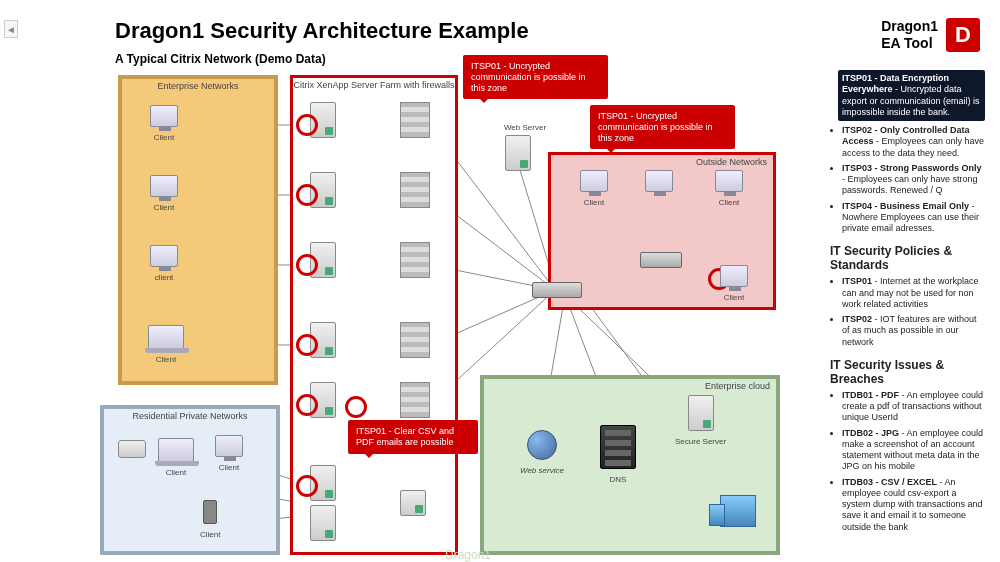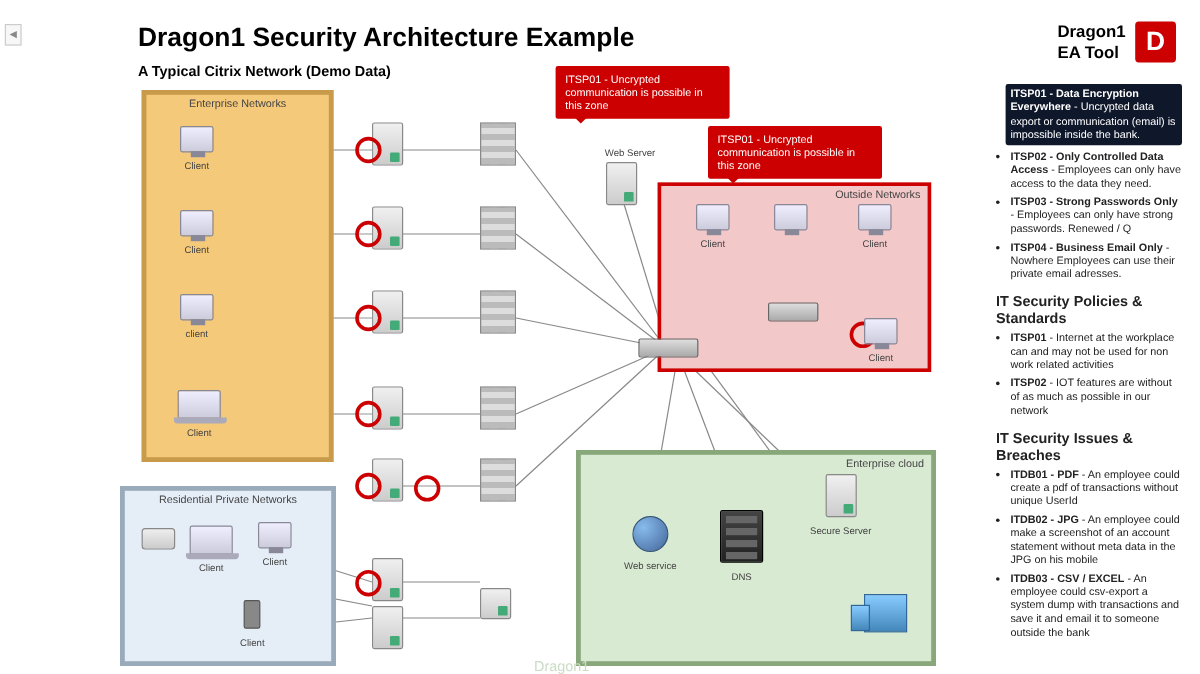--- a/index.html
+++ b/index.html
@@ -109,32 +109,36 @@
       <line x1="80" y1="410" x2="210" y2="435"></line>
       <line x1="120" y1="455" x2="210" y2="445"></line>
 
       <line x1="235" y1="415" x2="300" y2="415"></line>
       <line x1="235" y1="445" x2="300" y2="445"></line>
     </svg>
 
     <div class="zone zone-enterprise">
       <div class="zone-label">Enterprise Networks</div>
     </div>
+    <div class="zone zone-citrix">
+      <div class="zone-label">Citrix XenApp Server Farm with firewalls</div>
+    </div>
     <div class="zone zone-outside">
       <div class="zone-label" style="text-align:right; right:6px;">Outside Networks</div>
     </div>
     <div class="zone zone-cloud">
       <div class="zone-label" style="text-align:right; right:6px;">Enterprise cloud</div>
     </div>
     <div class="zone zone-residential">
       <div class="zone-label">Residential Private Networks</div>
     </div>
 
     <div class="callout callout1">ITSP01 - Uncrypted communication is possible in this zone</div>
     <div class="callout callout2">ITSP01 - Uncrypted communication is possible in this zone</div>
+    <div class="callout callout3">ITSP01 - Clear CSV and PDF emails are possible</div>
 
     <div class="node" style="left:50px; top:35px;"><span class="icon pc-icon"></span><span class="node-label">Client</span></div>
     <div class="node" style="left:50px; top:105px;"><span class="icon pc-icon"></span><span class="node-label">Client</span></div>
     <div class="node" style="left:50px; top:175px;"><span class="icon pc-icon"></span><span class="node-label">client</span></div>
     <div class="node" style="left:48px; top:255px;"><span class="icon laptop-icon"></span><span class="node-label">Client</span></div>
 
     <div class="node" style="left:210px; top:32px;"><span class="icon server-icon"></span></div>
     <div class="node" style="left:300px; top:32px;"><span class="icon firewall-icon"></span></div>
     <div class="node" style="left:210px; top:102px;"><span class="icon server-icon"></span></div>
     <div class="node" style="left:300px; top:102px;"><span class="icon firewall-icon"></span></div>
@@ -160,21 +164,21 @@
     <div class="node" style="left:405px; top:65px;"><span class="icon server-icon"></span><span class="node-label" style="position:absolute; top:-14px; left:-10px; width:60px;">Web Server</span></div>
 
     <div class="node" style="left:432px; top:212px;"><span class="icon router-icon"></span></div>
 
     <div class="node" style="left:480px; top:100px;"><span class="icon pc-icon"></span><span class="node-label">Client</span></div>
     <div class="node" style="left:545px; top:100px;"><span class="icon pc-icon"></span></div>
     <div class="node" style="left:615px; top:100px;"><span class="icon pc-icon"></span><span class="node-label">Client</span></div>
     <div class="node" style="left:620px; top:195px;"><span class="icon pc-icon"></span><span class="node-label">Client</span></div>
     <div class="node" style="left:540px; top:182px;"><span class="icon router-icon" style="width:42px"></span></div>
 
-    <div class="node" style="left:420px; top:360px;"><span class="icon globe-icon"></span><span class="node-label">Web service</span></div>
+    <div class="node" style="left:420px; top:360px;font-style:italic;"><span class="icon globe-icon"></span><span class="node-label">Web service</span></div>
     <div class="node" style="left:500px; top:355px;"><span class="icon dns-icon"></span><span class="node-label">DNS</span></div>
     <div class="node" style="left:575px; top:325px;"><span class="icon server-icon"></span><span class="node-label">Secure Server</span></div>
     <div class="node" style="left:620px; top:425px;"><span class="icon building-icon"></span></div>
 
     <div class="node" style="left:18px; top:370px;"><span class="icon modem-icon"></span></div>
     <div class="node" style="left:58px; top:368px;"><span class="icon laptop-icon"></span><span class="node-label">Client</span></div>
     <div class="node" style="left:115px; top:365px;"><span class="icon pc-icon"></span><span class="node-label">Client</span></div>
     <div class="node" style="left:100px; top:430px;"><span class="icon phone-icon"></span><span class="node-label">Client</span></div>
 
     <div class="watermark">Dragon1</div>

